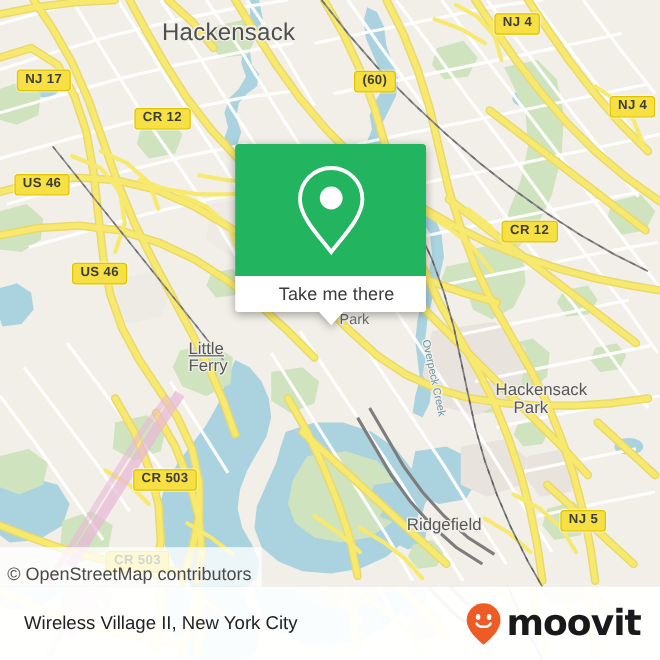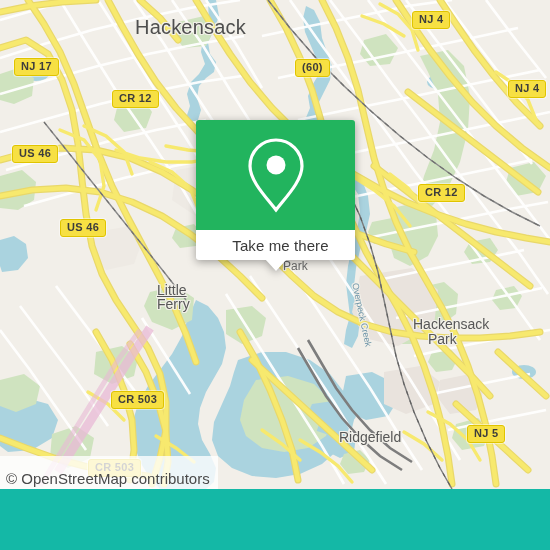--- a/index.html
+++ b/index.html
@@ -12,21 +12,21 @@
     height: 550px;
     overflow: hidden;
     font-family: "Liberation Sans", sans-serif;
   }
 
   #app {
     position: relative;
     width: 550px;
     height: 550px;
     overflow: hidden;
-    background: #14b8a6;
+    background: #e5e5e5;
   }
 
   
   .map {
     position: absolute;
     left: 0;
     top: 0;
     width: 550px;
     height: 489px;
     overflow: hidden;
@@ -463,14 +463,32 @@
       </div>
       <div class="popup-bottom">
         <span class="popup-bottom-label">Take me there</span>
       </div>
       <div class="popup-tip"></div>
     </div>
 
     <div class="attribution">© OpenStreetMap contributors</div>
   </div>
 
+  <div class="footer">
+    <svg class="footer-watermark" viewBox="0 0 550 489" preserveAspectRatio="none">
+      <use href="#mapbase"></use>
+    </svg>
+
+    <div class="footer-title">Wireless Village II, New York City</div>
+
+    <div class="brand">
+      <svg class="brand-mark" width="30" height="36" viewBox="0 0 30 36">
+        <path d="M15 0.8 C7.2 0.8 0.9 7.1 0.9 14.9 C0.9 23.2 10 31.4 15 35.2
+                 C20 31.4 29.1 23.2 29.1 14.9 C29.1 7.1 22.8 0.8 15 0.8 Z" fill="#ef5b25"></path>
+        <ellipse cx="10.4" cy="12.2" rx="1.9" ry="2.5" fill="#ffffff"></ellipse>
+        <ellipse cx="19.6" cy="12.2" rx="1.9" ry="2.5" fill="#ffffff"></ellipse>
+        <path d="M9.2 17.6 C11.2 21.2 18.8 21.2 20.8 17.6" fill="none" stroke="#ffffff" stroke-width="2.1" stroke-linecap="round"></path>
+      </svg>
+      <span class="brand-word">moovit</span>
+    </div>
+  </div>
 
 </div>
 
 </body></html>

